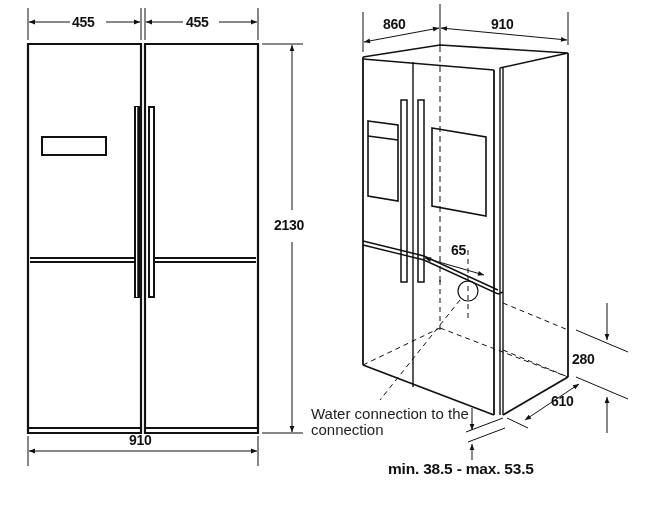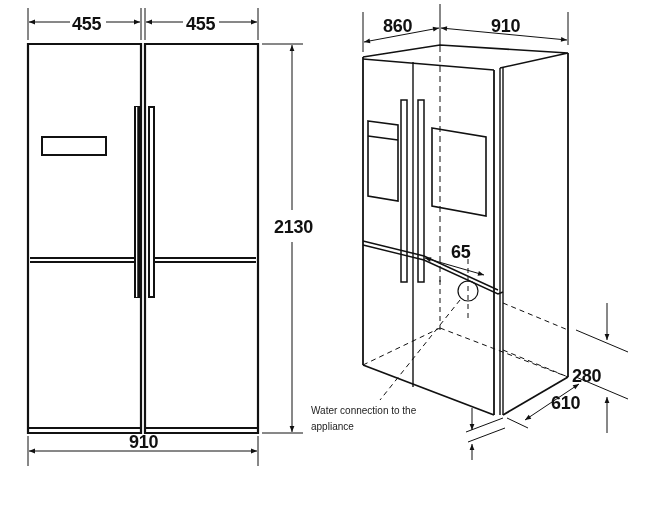--- a/index.html
+++ b/index.html
@@ -1,20 +1,20 @@
 <!DOCTYPE html>
 <html><head>
 <meta charset="utf-8">
 <style>
   html, body { margin: 0; padding: 0; background: #ffffff; }
   body { width: 659px; height: 505px; position: relative; overflow: hidden; }
   #diagram { position: absolute; left: 0; top: 0; width: 659px; height: 505px; }
   .lbl { position: absolute; font-family: "Liberation Sans", sans-serif; color: #111; white-space: nowrap; line-height: 1; }
-  .dim { font-weight: bold; font-size: 18px; letter-spacing: -0.3px; }
-  .note { font-size: 10px; color: #222; line-height: 1.25; }
+  .dim { font-weight: bold; font-size: 14px; letter-spacing: -0.3px; }
+  .note { font-size: 15px; color: #222; line-height: 1.25; }
   .bigdim { font-weight: bold; font-size: 15.5px; letter-spacing: -0.2px; }
   svg line, svg polyline, svg polygon, svg rect, svg path, svg circle { vector-effect: non-scaling-stroke; }
 </style>
 </head>
 <body>
 
 <div id="diagram">
 
   <svg width="659" height="505" viewBox="0 0 659 505" xmlns="http://www.w3.org/2000/svg" style="position:absolute;left:0;top:0">
     <defs>
@@ -130,19 +130,20 @@
   </svg>
 
   <span class="lbl dim" style="left:72px;top:15px">455</span>
   <span class="lbl dim" style="left:186px;top:15px">455</span>
   <span class="lbl dim" style="left:274px;top:218px">2130</span>
   <span class="lbl dim" style="left:129px;top:433px">910</span>
 
   <span class="lbl dim" style="left:383px;top:17px">860</span>
   <span class="lbl dim" style="left:491px;top:17px">910</span>
   <span class="lbl dim" style="left:451px;top:243px">65</span>
-  <span class="lbl dim" style="left:572px;top:367px">280</span>
+  <span class="lbl dim" style="left:572px;top:352px">280</span>
   <span class="lbl dim" style="left:551px;top:394px">610</span>
 
   <span class="lbl note" style="left:311px;top:405px">Water connection to the</span>
-  <span class="lbl note" style="left:311px;top:421px">appliance</span>
+  <span class="lbl note" style="left:311px;top:421px">connection</span>
 
+  <span class="lbl bigdim" style="left:388px;top:461px">min. 38.5 - max. 53.5</span>
 </div>
 
 </body></html>

